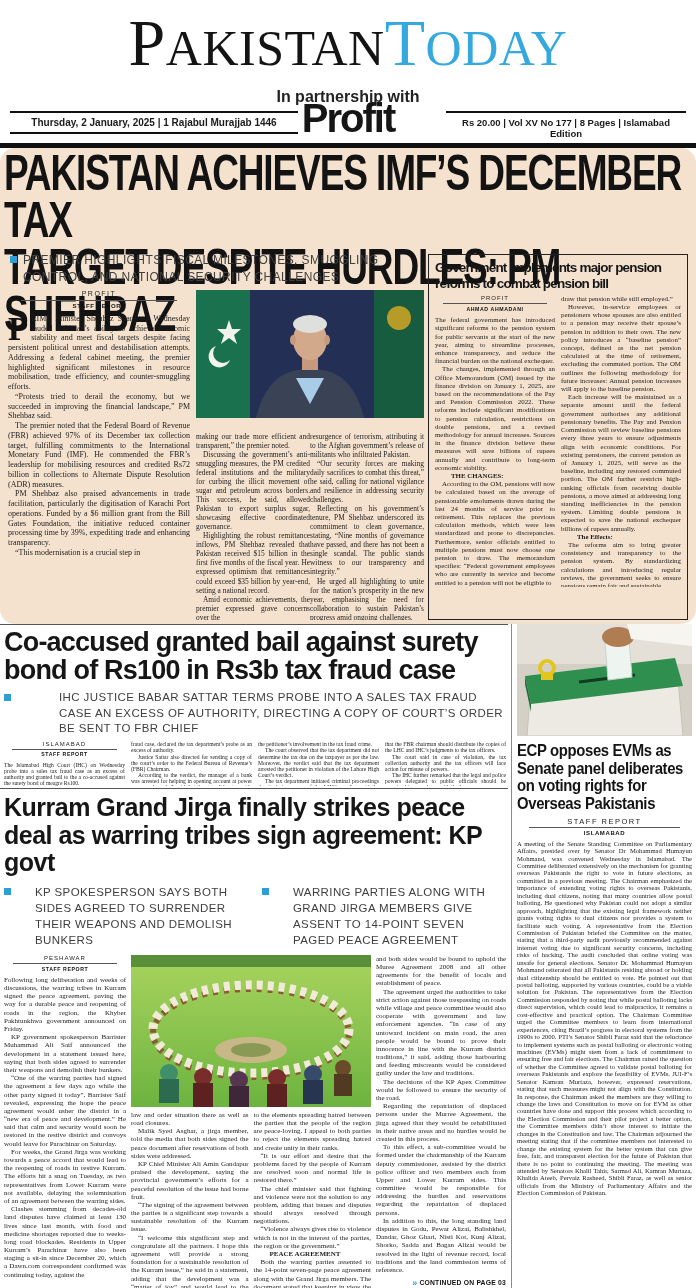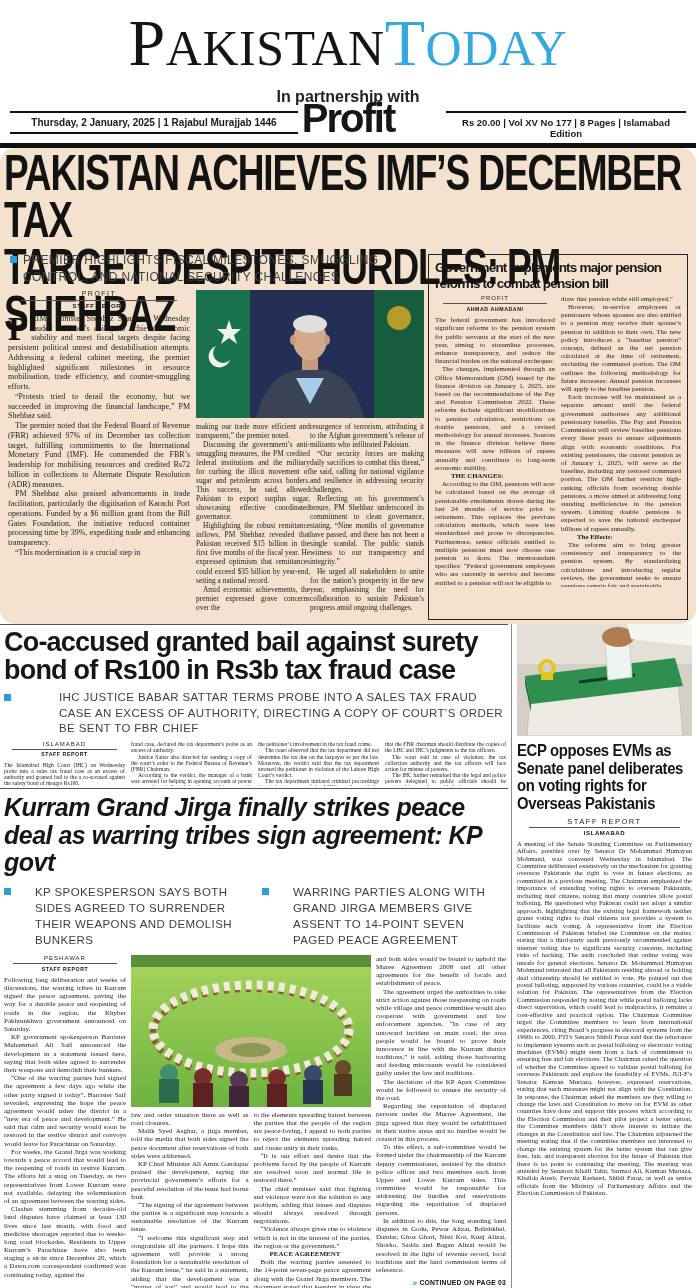--- a/index.html
+++ b/index.html
@@ -35,21 +35,21 @@
     transform:scaleX(0.74); transform-origin:0 0;
     font-family:"Liberation Sans", sans-serif; font-weight:900; font-size:50px;
     line-height:0.94; letter-spacing:-1.5px; color:#131313; }
   .subhead { display:flex; gap:6px; font-family:"Liberation Sans", sans-serif;
     font-size:12px; color:#3f3f3f; letter-spacing:0.4px; line-height:1.42; }
   .sq { flex:0 0 auto; width:7px; height:7px; background:#2D9FD8; margin-top:4px; }
   .lead-sub { position:absolute; top:104px; left:10px; width:408px; }
   .lead-body { position:absolute; top:142px; left:8px; width:416px; height:330px; display:flex; gap:6px; overflow:hidden; }
   .lead-col1 { width:212px; }
   .lead-mid  { width:228px; }
-  .mid-cols { display:flex; gap:0; margin-top:4px; height:196px; overflow:hidden; }
+  .mid-cols { display:flex; gap:0; margin-top:14px; height:196px; overflow:hidden; }
   .mid-cols > div { flex:1; }
 
   .byline { text-align:center; font-family:"Liberation Sans", sans-serif; margin:0 auto 4px auto; width:86%; }
   .byline .org { display:block; font-size:7px; letter-spacing:1.5px; color:#222;
     border-bottom:1px solid #555; padding-bottom:1.5px; }
   .byline .author { display:block; font-size:6px; font-weight:bold; letter-spacing:0.6px; padding-top:1.5px; color:#111; }
 
   .body-text { font-family:"Liberation Serif", serif; text-align:justify; color:#1c1c1c; }
   .body-text p + p, .body-text .indent p { text-indent:7px; }
   .t-lead { font-size:8px;  line-height:1.22; }
@@ -82,21 +82,21 @@
   .co-head { font-size:27px; line-height:1.05; }
   .co-sub { margin-top:5px; width:500px; font-size:11.5px; line-height:1.38;gap:48px; }
   .co-cols { display:flex; gap:6px; margin-top:4px; height:60px; overflow:hidden; }
   .co-cols > div { flex:1; }
   .byline.small .org { font-size:6px; letter-spacing:1px; }
   .byline.small .author { font-size:5.2px; }
 
   
   #kurram { position:absolute; top:788px; left:0; width:508px; height:500px;
     border-top:1px solid #555; padding:5px 2px 0 4px; overflow:hidden; }
-  .kur-head { font-size:25px; line-height:1.1; letter-spacing:-0.5px;font-style:italic; }
+  .kur-head { font-size:25px; line-height:1.1; letter-spacing:-0.5px; }
   .kur-subs { display:flex; gap:14px; margin-top:7px; }
   .kur-subs .subhead { flex:1; font-size:11.5px;gap:24px; }
   .kur-body { display:flex; gap:5px; margin-top:6px; height:368px; overflow:hidden; }
   .kur-col1 { width:122px; }
   .kur-mid  { width:240px; }
   .kur-col4 { flex:1; }
   .kur-mid-cols { display:flex; gap:5px; margin-top:4px; height:208px; overflow:hidden; }
   .kur-mid-cols > div { flex:1; }
 
   
@@ -172,21 +172,21 @@
           <div class="body-text t-lead" style="font-size:7.4px">
               <p>making our trade more efficient and transparent,” the premier noted.</p>
               <p>Discussing the government’s anti-smuggling measures, the PM credited federal institutions and the military for curbing the illicit movement of sugar and petroleum across borders. This success, he said, allowed Pakistan to export surplus sugar, showcasing effective coordinated governance.</p>
               <p>Highlighting the robust remittance inflows, PM Shehbaz revealed that Pakistan received $15 billion in the first five months of the fiscal year. He expressed optimism that remittances could exceed $35 billion by year-end, setting a national record.</p>
               <p>Amid economic achievements, the premier expressed grave concerns over the</p>
             </div>
           <div class="body-text t-lead" style="font-size:7.4px">
               <p>resurgence of terrorism, attributing it to the Afghan government’s release of militants who infiltrated Pakistan.</p>
               <p>“Our security forces are making daily sacrifices to combat this threat,” he said, calling for national vigilance and resilience in addressing security challenges.</p>
               <p>Reflecting on his government’s tenure, PM Shehbaz underscored its commitment to clean governance, stating, “Nine months of governance have passed, and there has not been a single scandal. The public stands witness to our transparency and integrity.”</p>
-              <p>He urged all stakeholders to unite for the nation’s prosperity in the new year, emphasising the need for collaboration to sustain Pakistan’s progress amid ongoing challenges.</p>
+              <p>He urged all highlighting to unite for the nation’s prosperity in the new year, emphasising the need for collaboration to sustain Pakistan’s progress amid ongoing challenges.</p>
             </div>
         </div>
       </div>
     </div>
 
     <div class="pension-box">
       <div class="pension-head round-head">Government implements major pension reforms to combat pension bill</div>
       <div class="pension-cols">
         <div class="body-text t-pen">
           <div class="byline small">
@@ -264,21 +264,21 @@
         <span>WARRING PARTIES ALONG WITH GRAND JIRGA MEMBERS GIVE ASSENT TO 14-POINT SEVEN PAGED PEACE AGREEMENT</span>
       </div>
     </div>
     <div class="kur-body">
       <div class="kur-col1 body-text t-kur">
         <div class="byline small">
           <span class="org">PESHAWAR</span>
           <span class="author">STAFF REPORT</span>
         </div>
         <div>
-            <p>Following long deliberation and weeks of discussions, the warring tribes in Kurram signed the peace agreement, paving the way for a durable peace and reopening of roads in the region, the Khyber Pakhtunkhwa government announced on Saturday.</p>
+            <p>Following long deliberation and weeks of discussions, the warring tribes in Kurram signed the peace agreement, paving the way for a durable peace and reopening of roads in the region, the Khyber Pakhtunkhwa government announced on Friday.</p>
             <p>KP government spokesperson Barrister Muhammad Ali Saif announced the development in a statement issued here, saying that both sides agreed to surrender their weapons and demolish their bunkers.</p>
             <p>“One of the warring parties had signed the agreement a few days ago while the other party signed it today”, Barrister Saif revealed, expressing the hope the peace agreement would usher the district in a “new era of peace and development.” He said that calm and security would soon be restored in the restive district and convoys would leave for Parachinar on Saturday.</p>
             <p>For weeks, the Grand Jirga was working towards a peace accord that would lead to the reopening of roads in restive Kurram. The efforts hit a snag on Tuesday, as two representatives from Lower Kurram were not available, delaying the solemnisation of an agreement between the warring sides.</p>
             <p>Clashes stemming from decades-old land disputes have claimed at least 130 lives since last month, with food and medicine shortages reported due to weeks-long road blockades. Residents in Upper Kurram’s Parachinar have also been staging a sit-in since December 20, which a Dawn.com correspondent confirmed was continuing today, against the</p>
           </div>
       </div>
       <div class="kur-mid">
 
         <svg class="photo-frame" width="240" height="152" viewBox="0 0 240 152">
           <defs>

